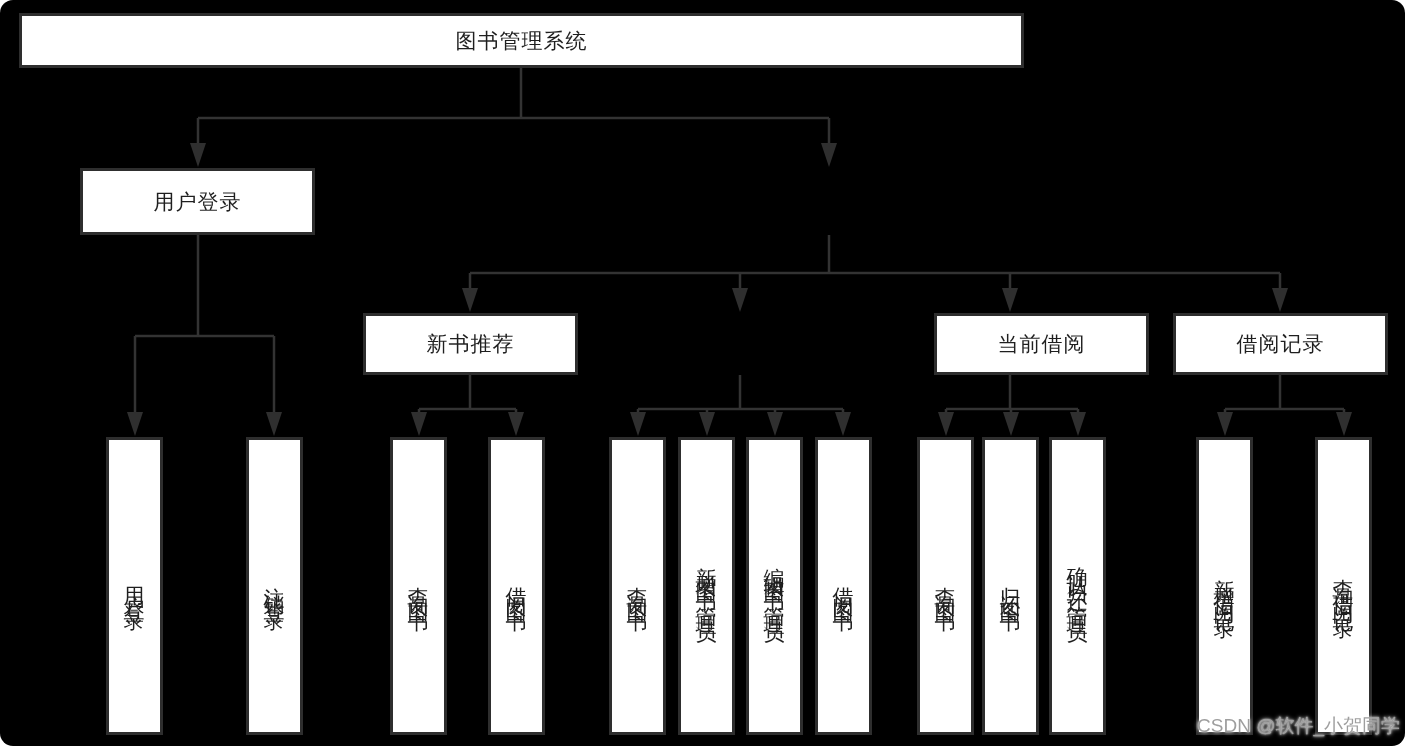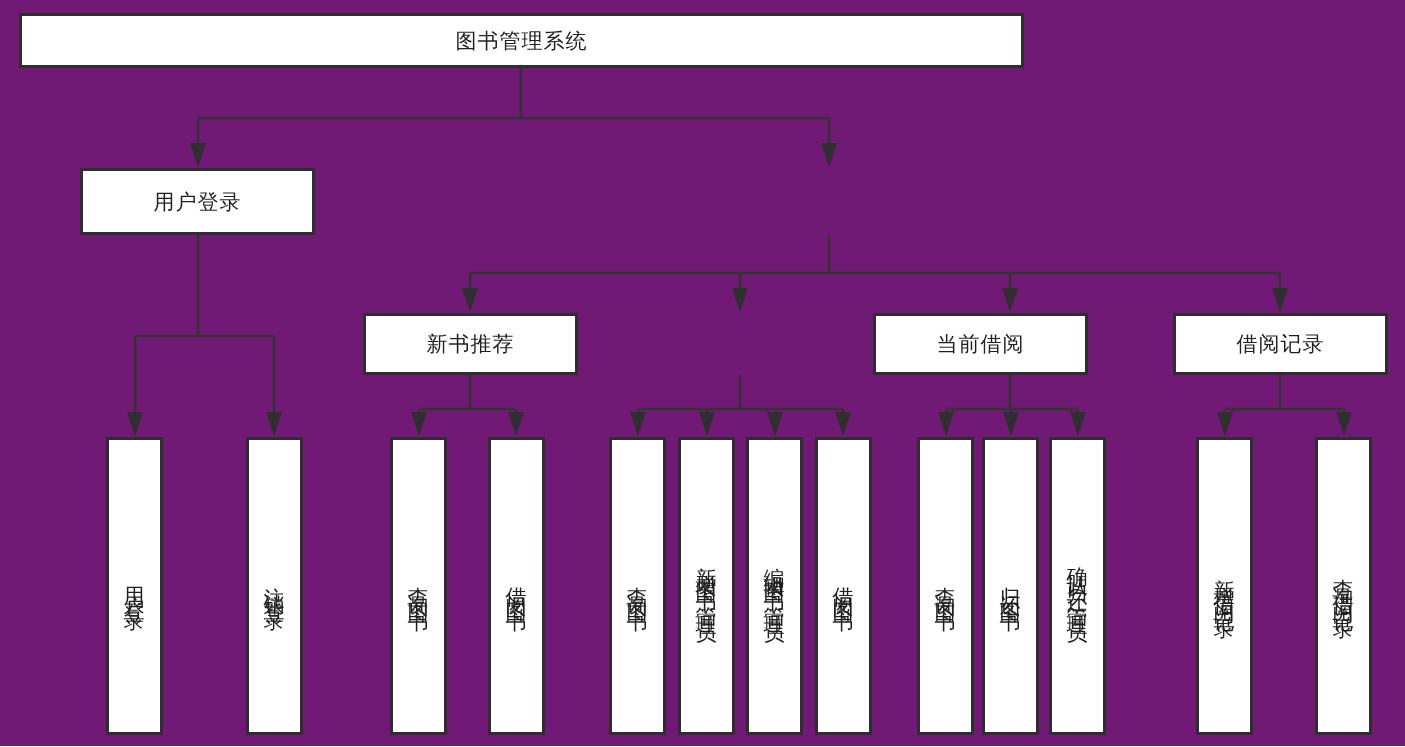--- a/index.html
+++ b/index.html
@@ -5,22 +5,23 @@
   html, body {
     margin: 0;
     padding: 0;
     background: #ffffff;
     font-family: "Liberation Sans", sans-serif;
   }
   .canvas {
     position: relative;
     width: 1405px;
     height: 746px;
-    background: #701a75;
+    background: #000000;
     overflow: hidden;
+    border-radius: 13px;
   }
   .connectors {
     position: absolute;
     left: 0;
     top: 0;
     width: 1405px;
     height: 747px;
   }
   .box {
     position: absolute;
@@ -101,21 +102,21 @@
     <span class="label">图书管理系统</span>
   </div>
 
   <div class="box" style="left:80px; top:168px; width:235px; height:67px;">
     <span class="label">用户登录</span>
   </div>
 
   <div class="box" style="left:363px; top:313px; width:215px; height:62px;align-items:center;">
     <span class="label">新书推荐</span>
   </div>
-  <div class="box" style="left:873px; top:313px; width:215px; height:62px;">
+  <div class="box" style="left:934px; top:313px; width:215px; height:62px;">
     <span class="label">当前借阅</span>
   </div>
   <div class="box" style="left:1173px; top:313px; width:215px; height:62px;">
     <span class="label">借阅记录</span>
   </div>
 
   <div class="box leaf" style="left:106px; top:437px; width:57px; height:298px;">
     <span class="label">用户登录</span>
   </div>
   <div class="box leaf" style="left:246px; top:437px; width:57px; height:298px;">
@@ -152,14 +153,15 @@
     <span class="label">确认归还（管理员）</span>
   </div>
 
   <div class="box leaf" style="left:1196px; top:437px; width:57px; height:298px;">
     <span class="label">新增借阅记录</span>
   </div>
   <div class="box leaf" style="left:1315px; top:437px; width:57px; height:298px;">
     <span class="label">查询借阅记录</span>
   </div>
 
+  <div class="watermark">CSDN @软件_小贺同学</div>
 
 </div>
 
 </body></html>

